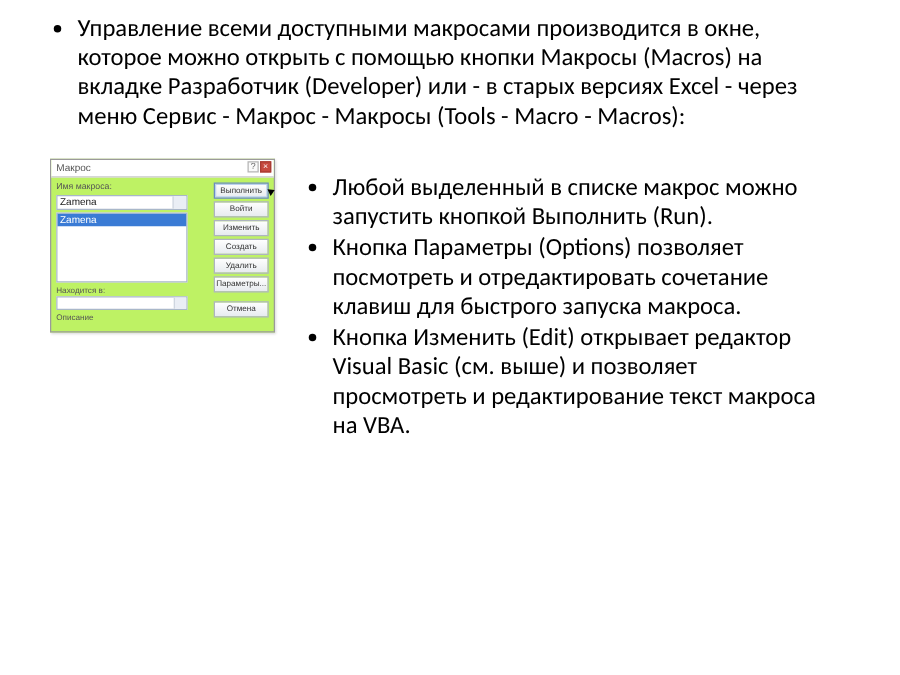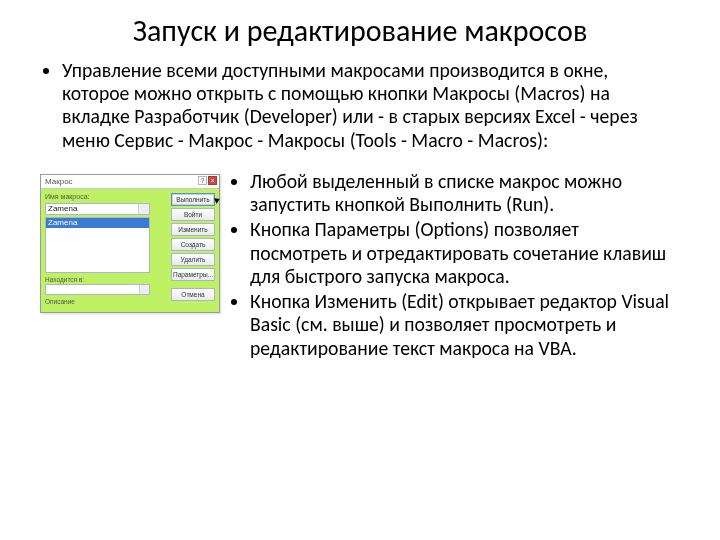--- a/index.html
+++ b/index.html
@@ -41,21 +41,21 @@
   }
   .col-left {
     float: left;
     width: 180px;
     padding-top: 4px;
   }
   .col-right {
     margin-left: 188px;
   }
   ul.inner {
-    margin: 0;
+    margin: 16px;
     padding-left: 22px;
   }
   ul.inner > li {
     margin-bottom: 2px;
   }
   
   .dlg {
     width: 178px;
     border: 1px solid #9a9a9a;
     background: #bef264;
@@ -171,21 +171,20 @@
     border-left: 5px solid #000;
     border-top: 3px solid transparent;
     border-bottom: 3px solid transparent;
     transform: rotate(-25deg);
   }
 </style>
 </head>
 <body>
 
 <div class="slide">
-  <h1 class="title">Запуск и редактирование макросов</h1>
 
   <div class="body">
     <ul class="top">
       <li>Управление всеми доступными макросами производится в окне, которое можно открыть с помощью кнопки Макросы (Macros) на вкладке Разработчик (Developer) или - в старых версиях Excel - через меню Сервис - Макрос - Макросы (Tools - Macro - Macros):</li>
     </ul>
 
     <div class="cols">
       <div class="col-left">
 
         <div class="dlg">

